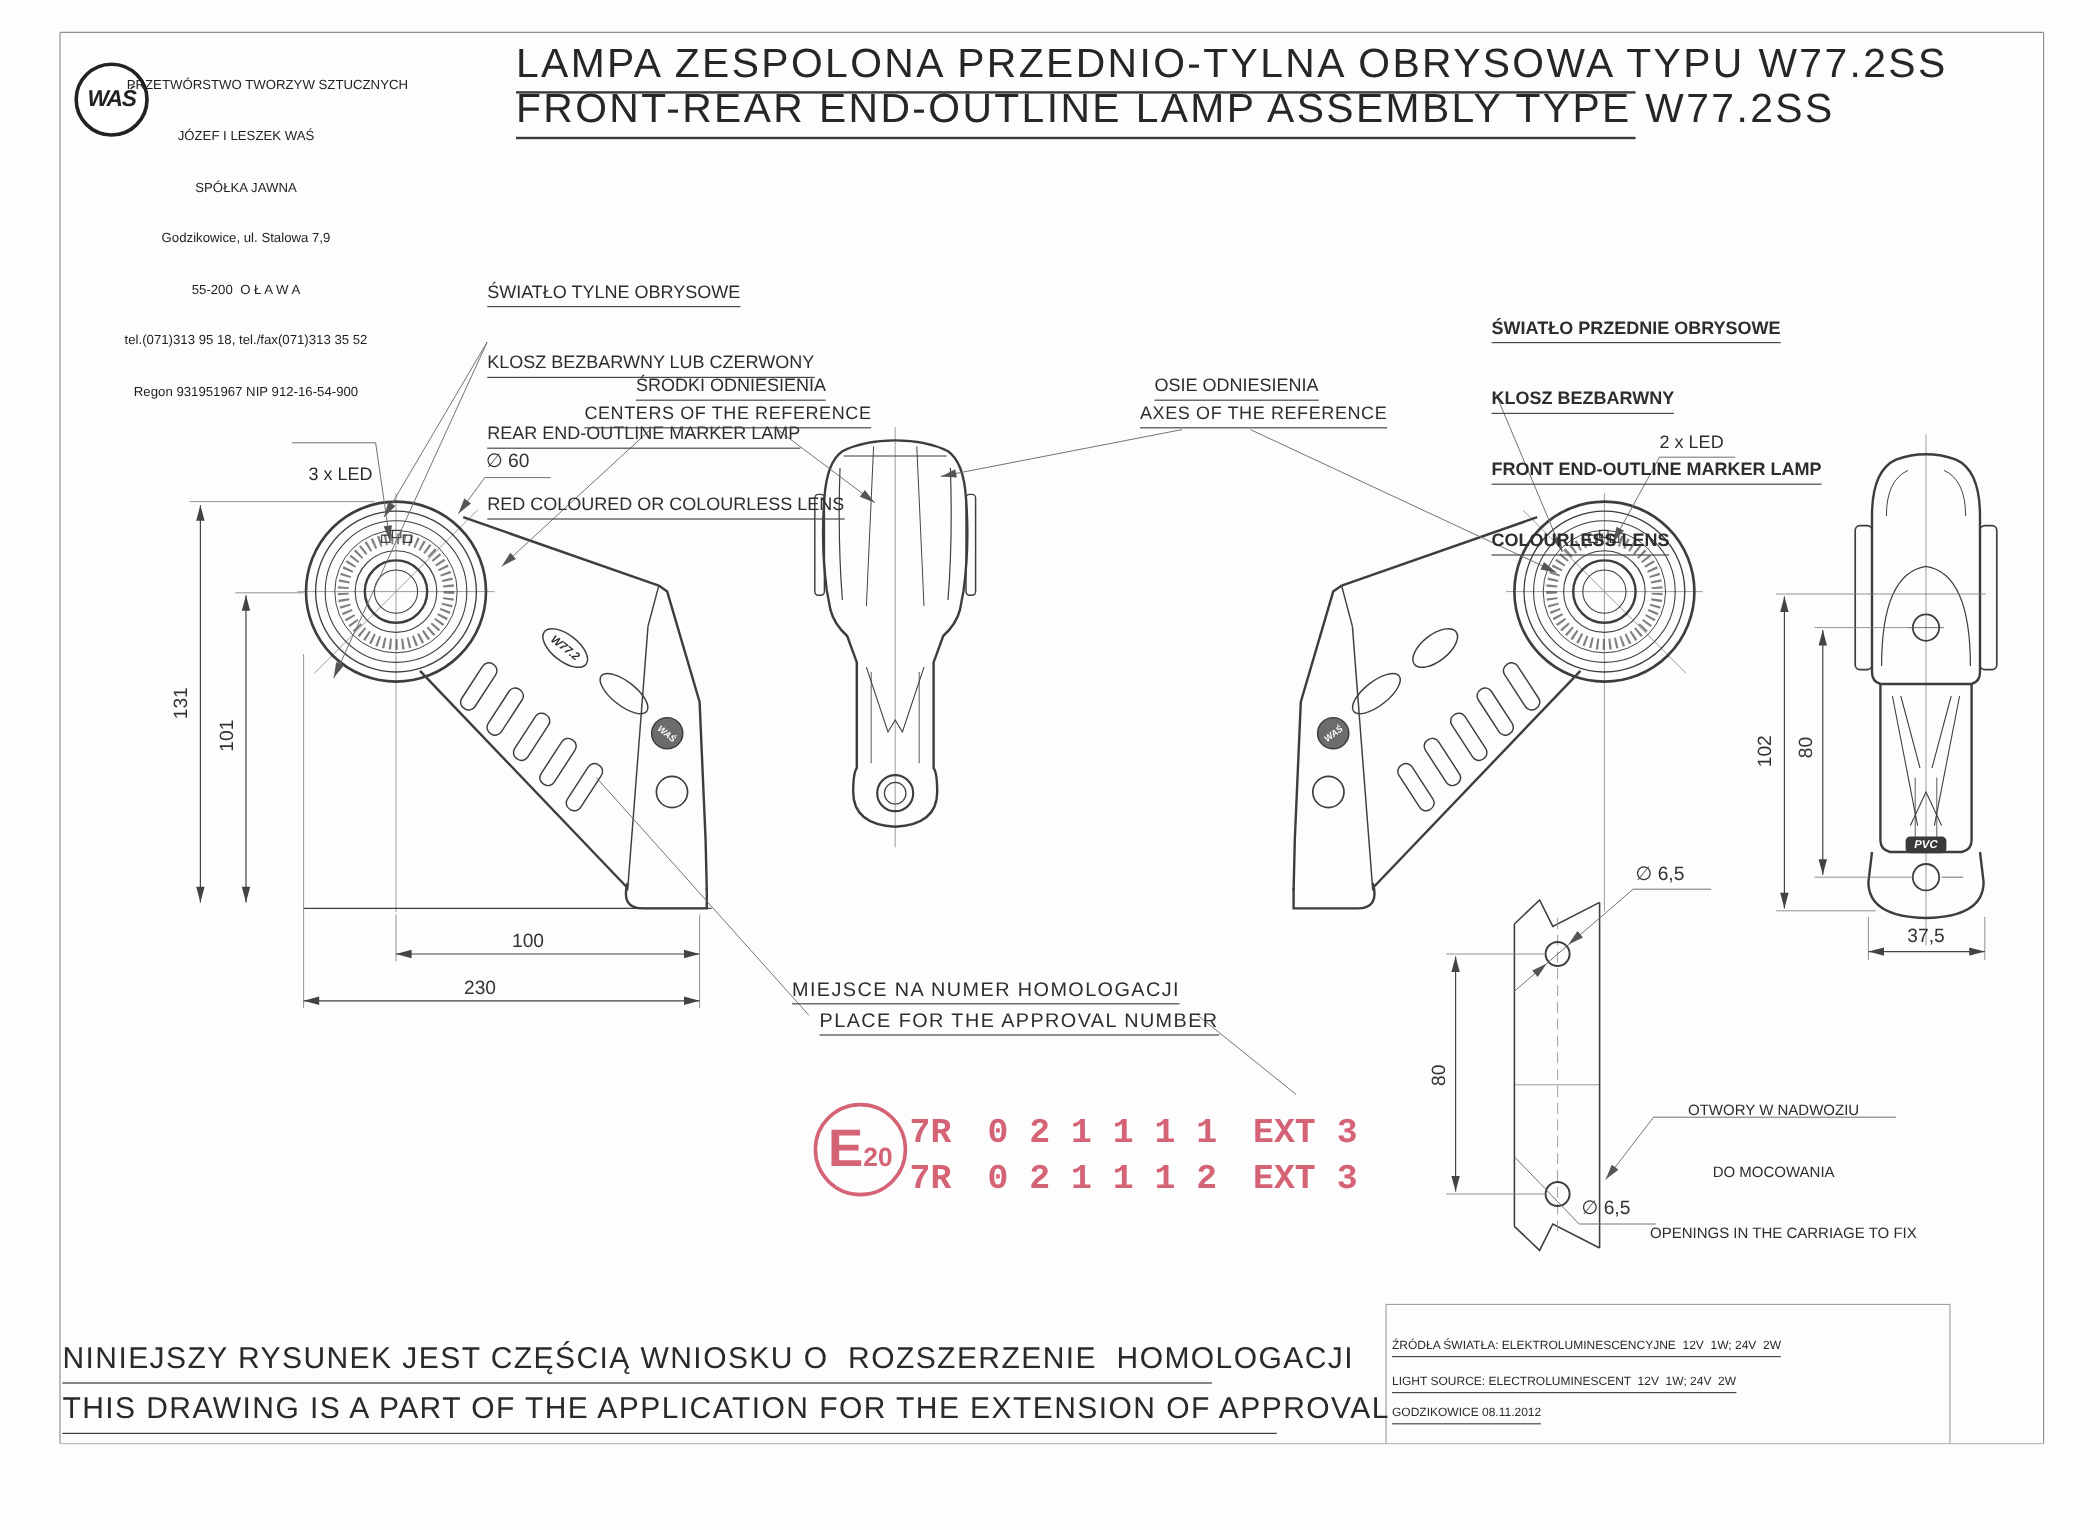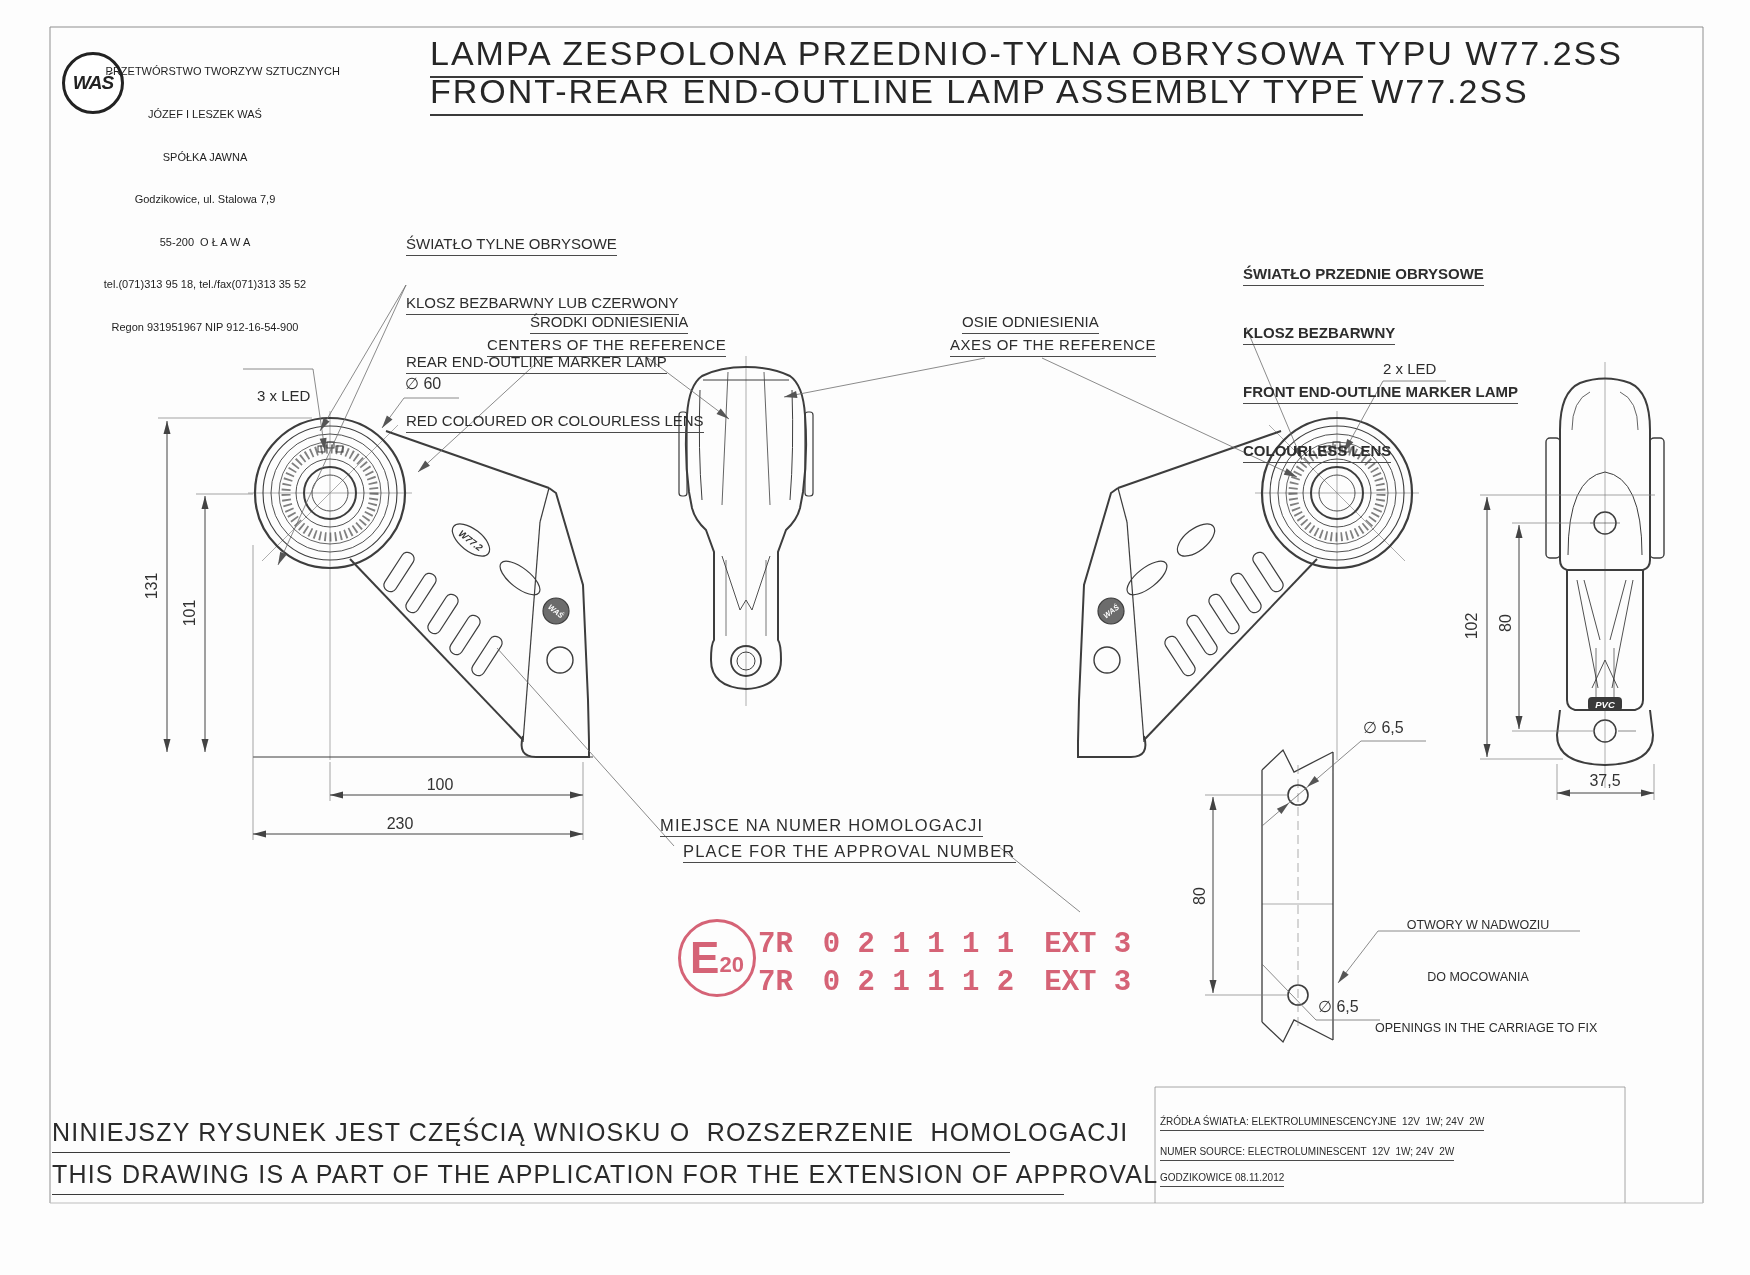--- a/index.html
+++ b/index.html
@@ -306,16 +306,16 @@
 
 <div class="txt badge" style="left:449px;top:533px;width:44px;height:14px;font-size:9.5px;color:#333;transform:rotate(38deg);">W77.2</div>
 <div class="txt badge" style="left:543px;top:598px;width:26px;height:26px;font-size:7.5px;transform:rotate(38deg);">WAŚ</div>
 <div class="txt badge" style="left:1098px;top:598px;width:26px;height:26px;font-size:7.5px;transform:rotate(-38deg);">WAŚ</div>
 <div class="txt badge" style="left:1588px;top:697px;width:34px;height:14px;font-size:9.5px;">PVC</div>
 
 <div class="txt footL" style="left:52px;top:1118px;width:958px;">NINIEJSZY RYSUNEK JEST CZĘŚCIĄ WNIOSKU O  ROZSZERZENIE  HOMOLOGACJI</div>
 <div class="txt footL" style="left:52px;top:1160px;width:1012px;">THIS DRAWING IS A PART OF THE APPLICATION FOR THE EXTENSION OF APPROVAL</div>
 
 <div class="txt footR" style="left:1160px;top:1116px;">ŹRÓDŁA ŚWIATŁA: ELEKTROLUMINESCENCYJNE  12V  1W; 24V  2W</div>
-<div class="txt footR" style="left:1160px;top:1146px;">NUMER SOURCE: ELECTROLUMINESCENT  12V  1W; 24V  2W</div>
+<div class="txt footR" style="left:1160px;top:1146px;">LIGHT SOURCE: ELECTROLUMINESCENT  12V  1W; 24V  2W</div>
 <div class="txt footR" style="left:1160px;top:1172px;">GODZIKOWICE 08.11.2012</div>
 
 </div>
 
 </body></html>

